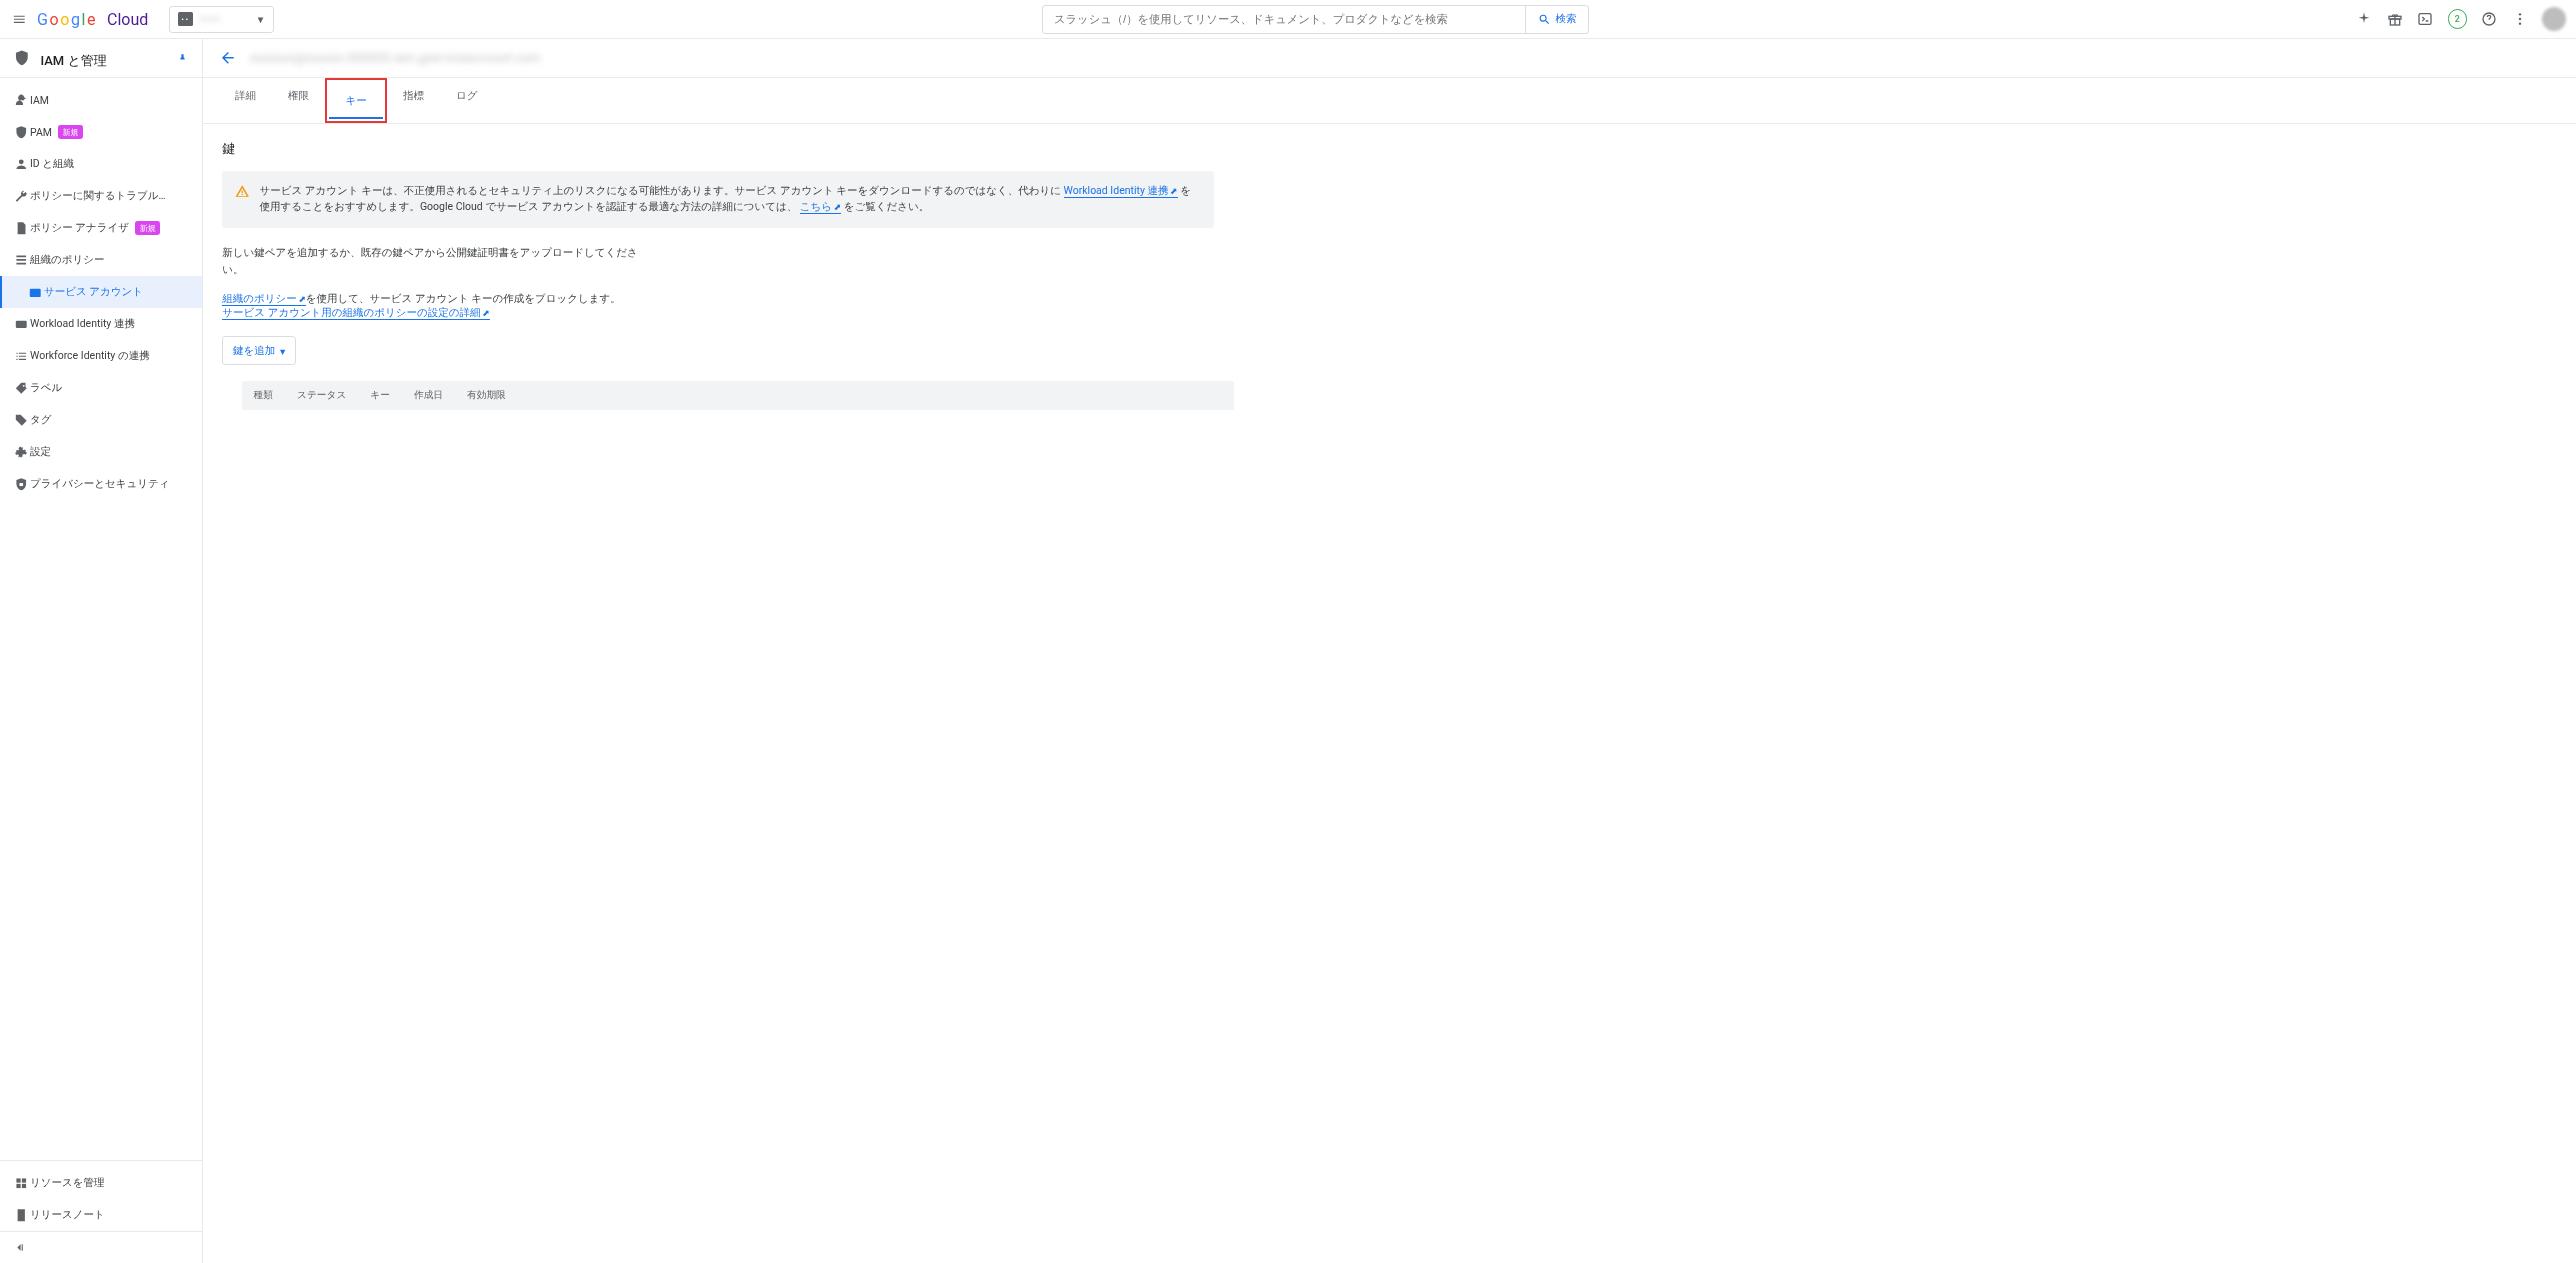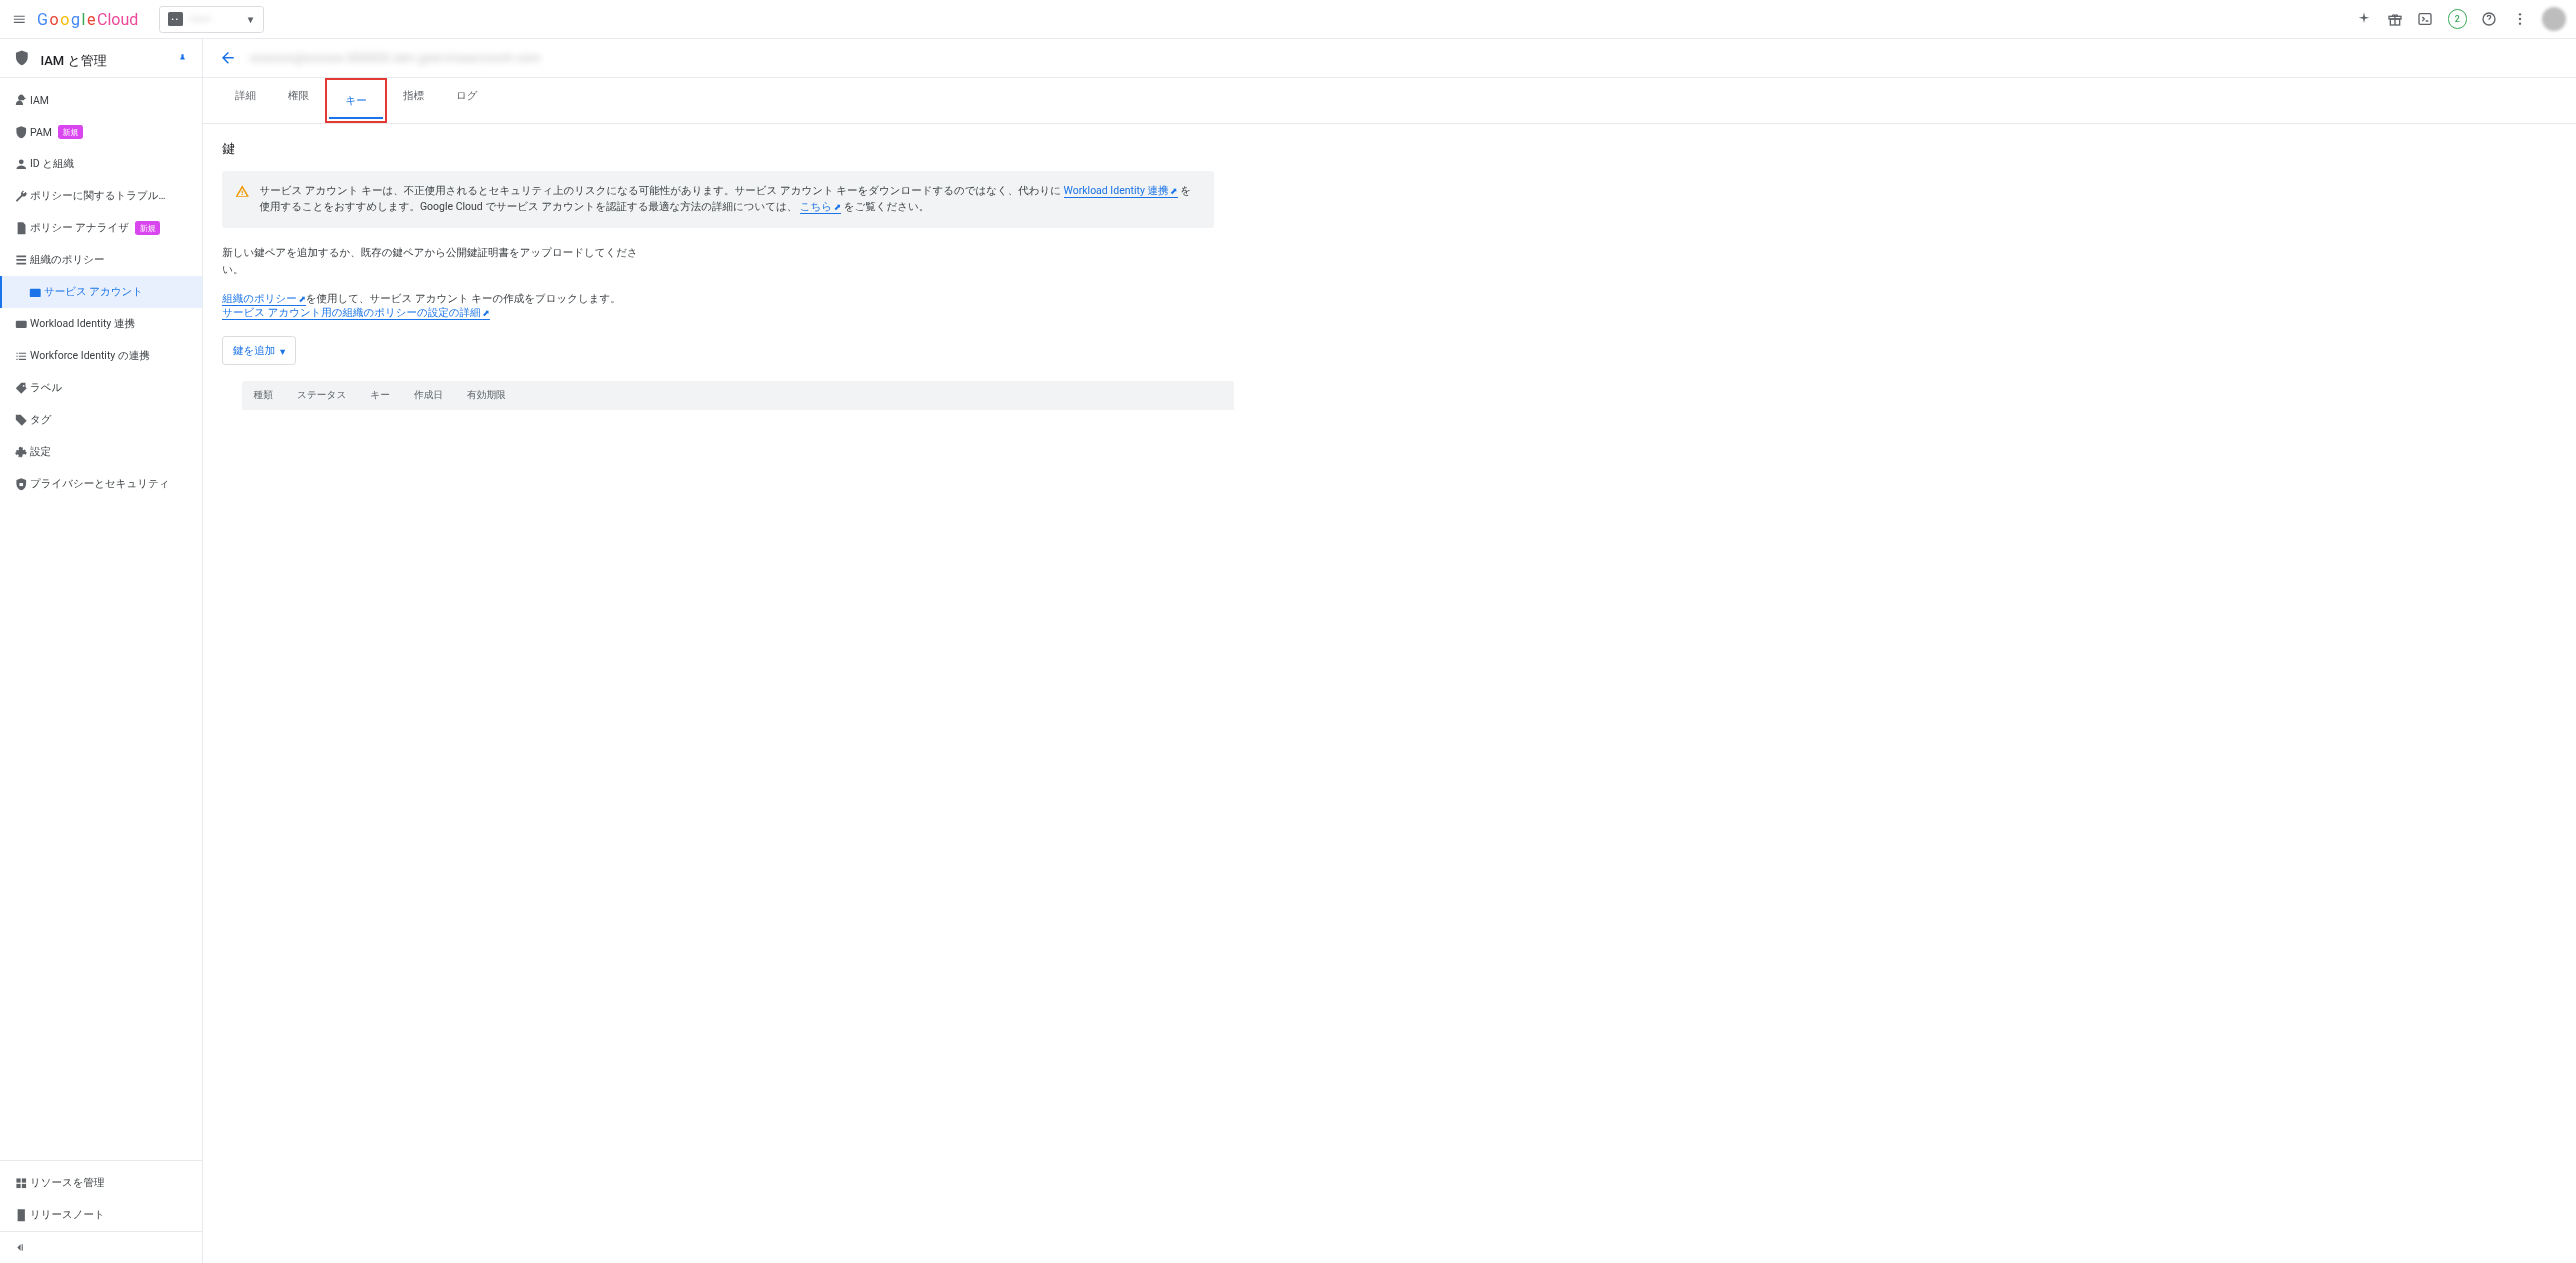--- a/index.html
+++ b/index.html
@@ -3,21 +3,21 @@
 <meta charset="utf-8">
 <style>
   * { box-sizing: border-box; margin: 0; padding: 0; }
   body { font-family: Roboto, "Google Sans", Arial, sans-serif; font-size: 10.5px; color: #3c4043; background: #fff; }
 
   
   .topbar { display: flex; align-items: center; height: 39px; padding: 0 9.7px; border-bottom: 0.8px solid #e8eaed; gap: 8px; }
   .hamburger { width: 19.3px; height: 19.3px; display:flex; align-items:center; justify-content:center; cursor:pointer; color:#5f6368; }
   .logo { font-size: 16px; font-weight: 400; letter-spacing: 0; display:flex; align-items:center; gap:1.6px; }
   .logo .g-b { color:#4285F4; } .logo .g-r { color:#EA4335; } .logo .g-y { color:#FBBC04; } .logo .g-g { color:#34A853; }
-  .logo .cloud { color:#ec4899; margin-left:0; font-weight:400; }
+  .logo .cloud { color:#4c1d95; margin-left:10px; font-weight:400; }
 
   .project-selector { margin-left: 13px; border: 0.8px solid #dadce0; border-radius: 3.2px; height: 27px; min-width: 105px; display:flex; align-items:center; padding: 0 8px; gap:6.4px; cursor:pointer; }
   .project-selector .pj-icon { width:14.5px; height:14.5px; background:#5f6368; border-radius:1.6px; position:relative; display:flex; align-items:center; justify-content:center; }
   .project-selector .pj-icon::before { content:"••"; color:#fff; font-size:8px; letter-spacing:1.6px; }
   .project-selector .blur { filter: blur(3.2px); color:#aaa; }
   .caret { margin-left:auto; font-size:9.7px; color:#5f6368; }
 
   .search-wrap { flex:1; display:flex; justify-content:center; }
   .search-box { display:flex; border:0.8px solid #dadce0; border-radius:3.2px; height:29px; width: 547px; }
   .search-input { flex:1; border:none; outline:none; padding:0 11.3px; font-size:11.3px; color:#5f6368; background:transparent; }
@@ -95,20 +95,31 @@
       <span class="g-g">l</span>
       <span class="g-r">e</span>
     <span class="cloud">Cloud</span>
   </div>
   <div class="project-selector">
     <span class="pj-icon"></span>
     <span class="blur">••••••</span>
     <span class="caret">▼</span>
   </div>
 
+  <div class="search-wrap">
+    <div class="search-box">
+      <input class="search-input" placeholder="スラッシュ（/）を使用してリソース、ドキュメント、プロダクトなどを検索" style="">
+      <div class="search-btn">
+        <svg width="13" height="13" viewBox="0 0 24 24" fill="currentColor">
+            <path d="M15.5 14h-.79l-.28-.27A6.47 6.47 0 0016 9.5 6.5 6.5 0 109.5 16a6.47 6.47 0 004.23-1.57l.27.28v.79l5 5L20.5 19zM9.5 14A4.5 4.5 0 1114 9.5 4.5 4.5 0 019.5 14z"></path>
+          </svg>
+        <span>検索</span>
+      </div>
+    </div>
+  </div>
 
   <div class="top-icons">
     <span class="icon">
       <svg width="16" height="16" viewBox="0 0 24 24" fill="currentColor">
           <path d="M12 2l1.5 6.5L20 10l-6.5 1.5L12 18l-1.5-6.5L4 10l6.5-1.5z"></path>
         </svg>
     </span>
     <span class="icon">
       <svg width="16" height="16" viewBox="0 0 24 24" fill="none" stroke="currentColor" stroke-width="2">
           <rect x="3" y="8" width="18" height="4"></rect>

